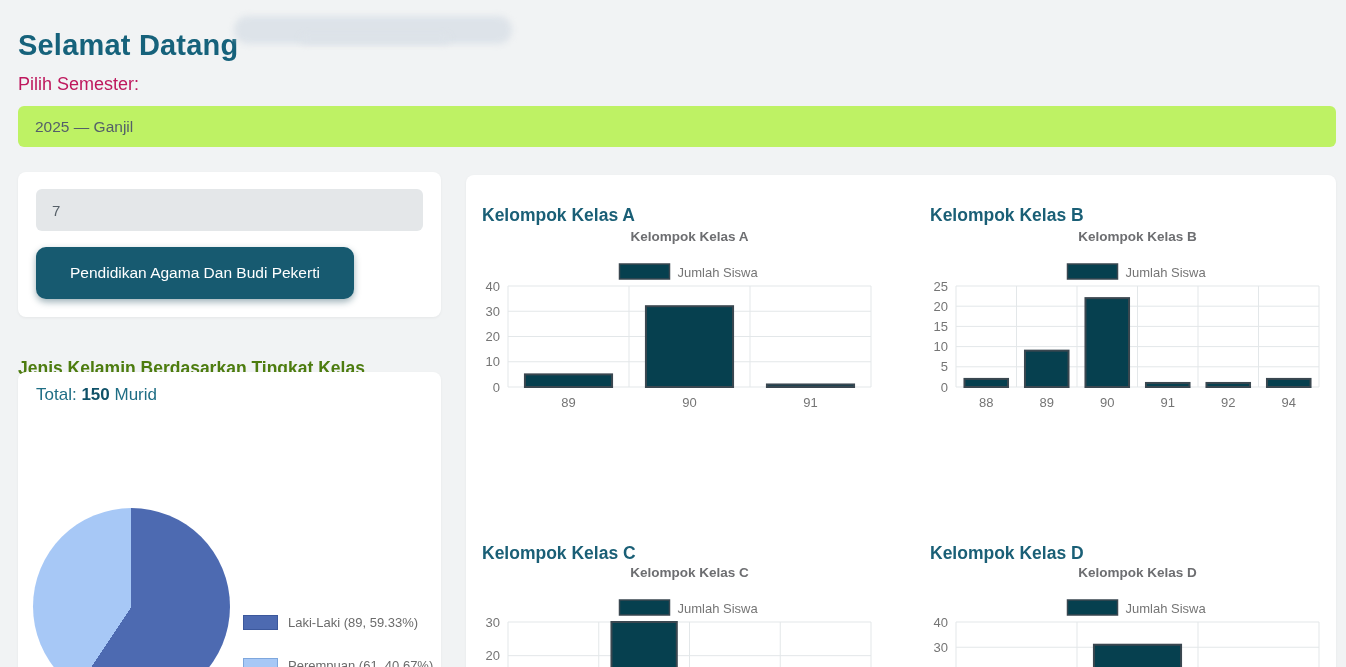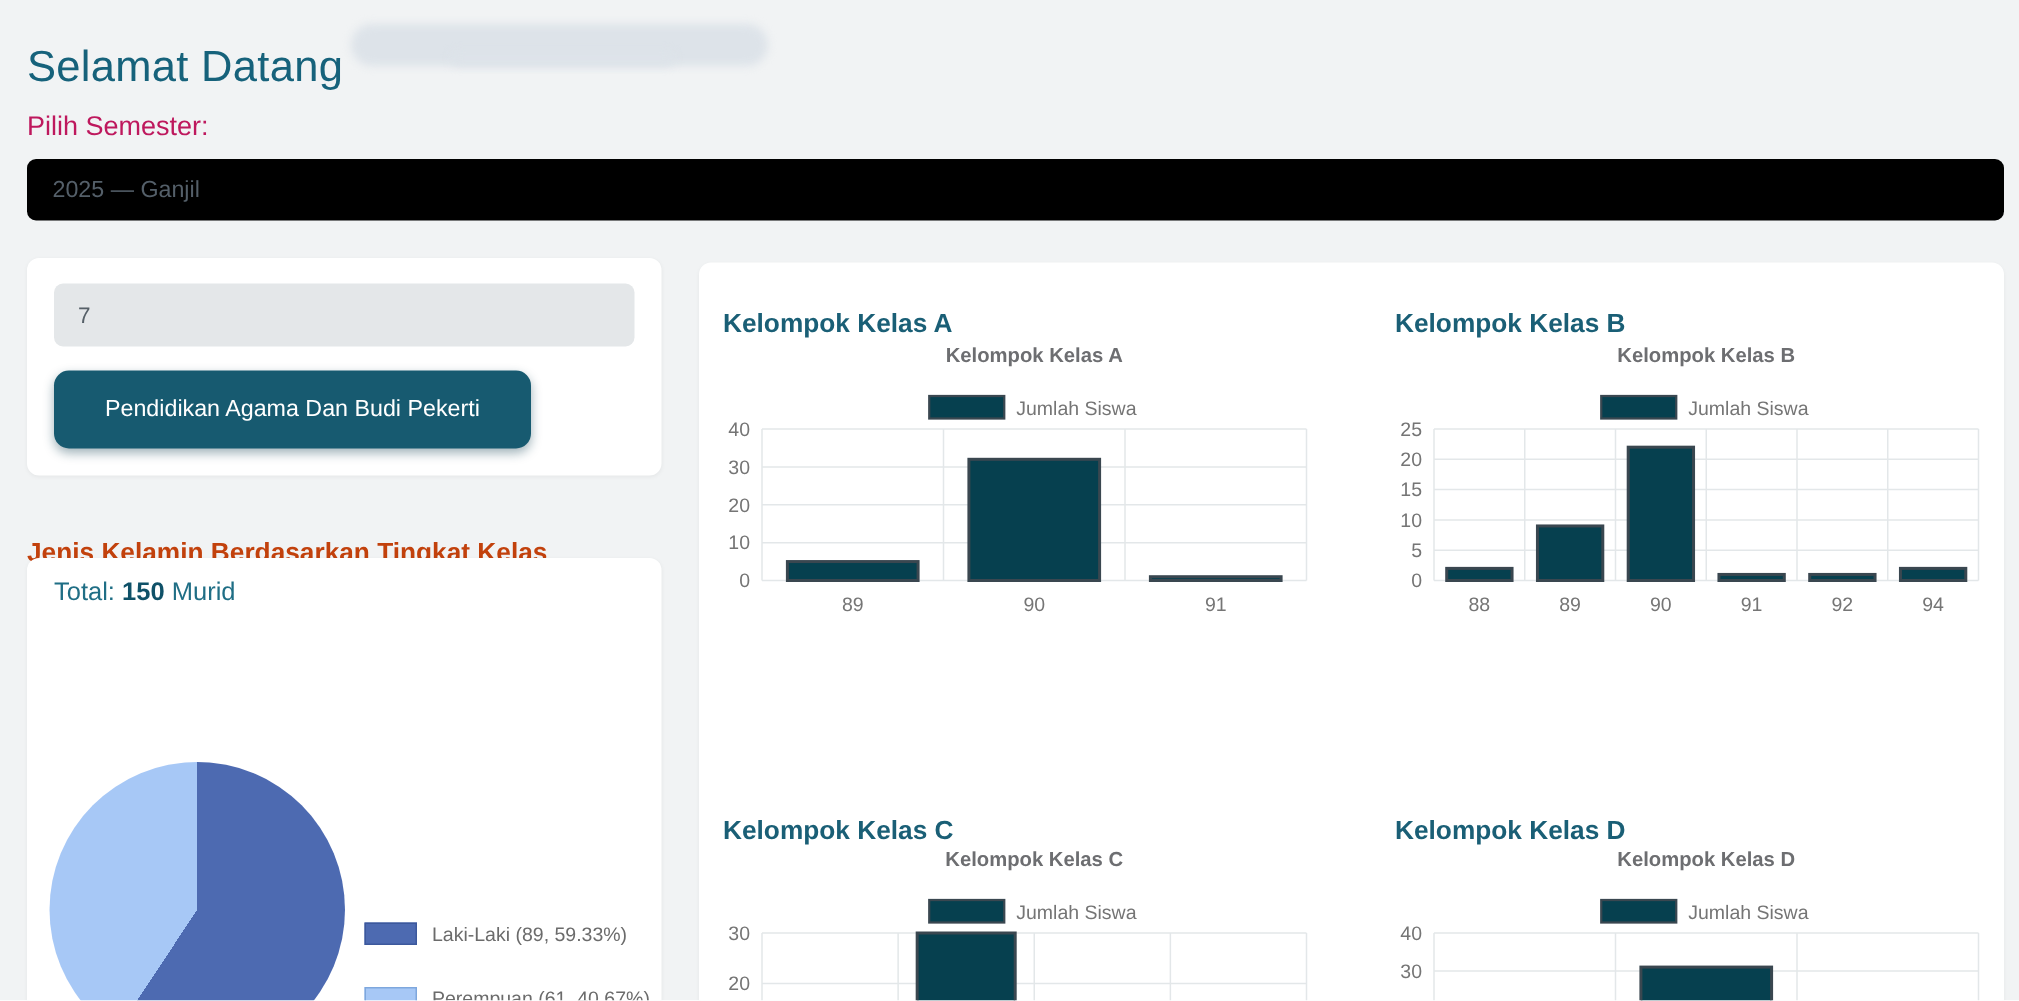--- a/index.html
+++ b/index.html
@@ -1,35 +1,35 @@
 <!DOCTYPE html>
 <html><head>
 <meta charset="utf-8">
 <style>
   html,body{margin:0;padding:0;}
   #app{position:relative;width:1346px;height:667px;background:#f1f3f4;overflow:hidden;
        font-family:"Liberation Sans",sans-serif;}
   .abs{position:absolute;}
   .card{position:absolute;background:#fff;border-radius:8px;box-shadow:0 1px 3px rgba(0,0,0,.05);}
   
-  #page-title{left:18px;top:10px;font-size:29px;font-weight:normal;color:#16627b;letter-spacing:.2px;}
+  #page-title{left:18px;top:10px;font-size:29px;font-weight:bold;color:#16627b;letter-spacing:.2px;}
   .redact{position:absolute;background:#dde3e9;border-radius:15px;filter:blur(3px);}
   #semester-label{left:18px;top:74px;font-size:18px;color:#be185d;}
-  #semester-select{left:18px;top:106px;width:1318px;height:41px;background:#000000;border-radius:6px;
+  #semester-select{left:18px;top:106px;width:1318px;height:41px;background:#bef264;border-radius:6px;
        box-sizing:border-box;line-height:41px;padding:0 17px;font-size:15.5px;color:#545f69;cursor:pointer;}
   
   #filter-card{left:18px;top:172px;width:423px;height:145px;}
   #grade-input{position:absolute;left:18px;top:17px;width:387px;height:42px;box-sizing:border-box;
        background:#e4e7e9;border:none;border-radius:6px;padding:0 16px;font-size:15px;color:#566068;
        font-family:"Liberation Sans",sans-serif;}
   #subject-button{position:absolute;left:18px;top:75px;height:52px;padding:0 34px;background:#175a70;
        color:#fff;border:none;border-radius:10px;font-size:15.5px;cursor:pointer;
        box-shadow:0 3px 7px rgba(13,61,77,.4);font-family:"Liberation Sans",sans-serif;}
   
-  #gender-heading{left:18px;top:343px;font-size:17.5px;font-weight:bold;color:#c2410c;}
+  #gender-heading{left:18px;top:343px;font-size:17.5px;font-weight:bold;color:#4d7c0f;}
   #gender-card{left:18px;top:372px;width:423px;height:330px;}
   #total-line{position:absolute;left:18px;top:13px;font-size:17px;color:#1f6e85;}
   #total-line b{color:#0f5168;}
   #gender-pie{position:absolute;left:15px;top:136px;width:197px;height:197px;border-radius:50%;}
   #pie-legend{position:absolute;left:225px;top:218px;}
   .pie-legend-row{display:flex;align-items:center;height:22px;margin-top:21px;}
   .pie-swatch{width:33px;height:13px;border:1px solid #888;margin-right:10px;flex:0 0 auto;}
   .pie-label{font-size:13px;color:#6b6b6b;white-space:nowrap;}
   
   #charts-panel{left:466px;top:175px;width:870px;height:540px;}

